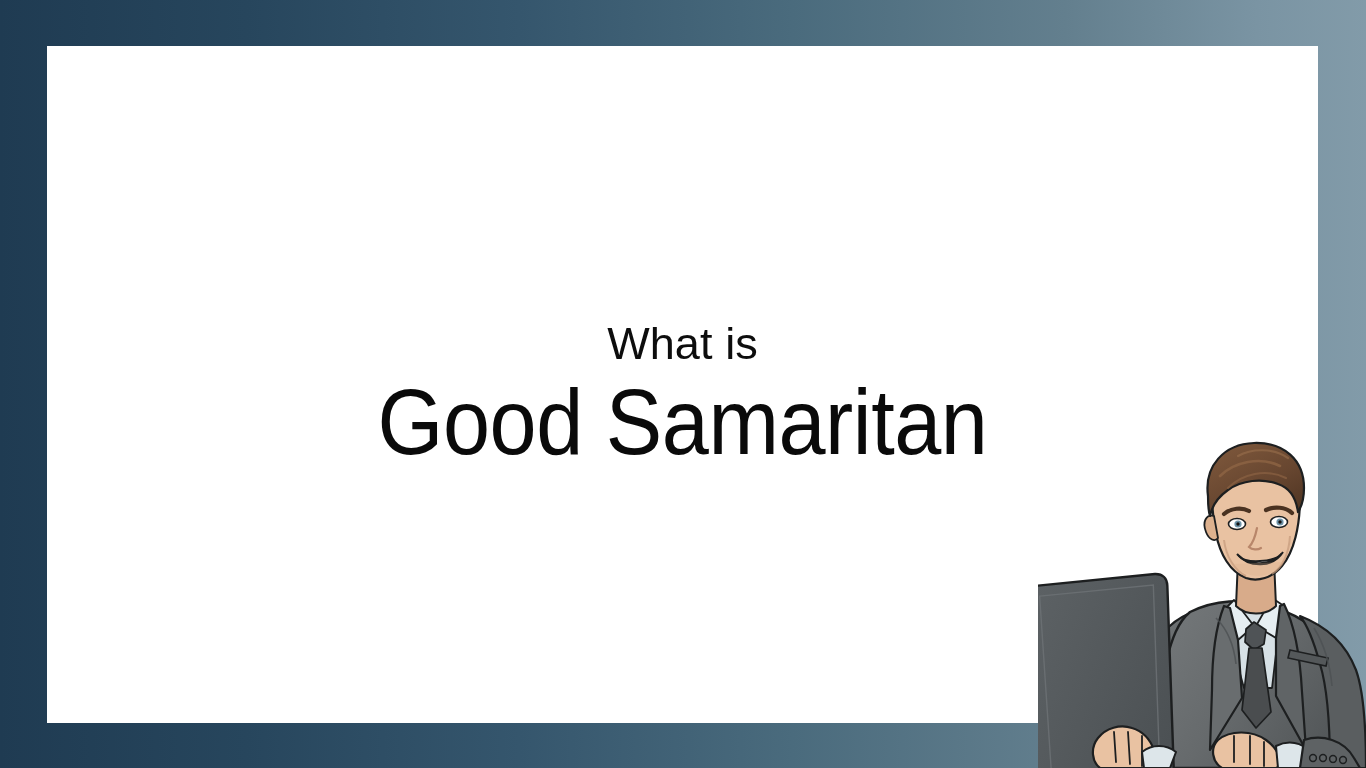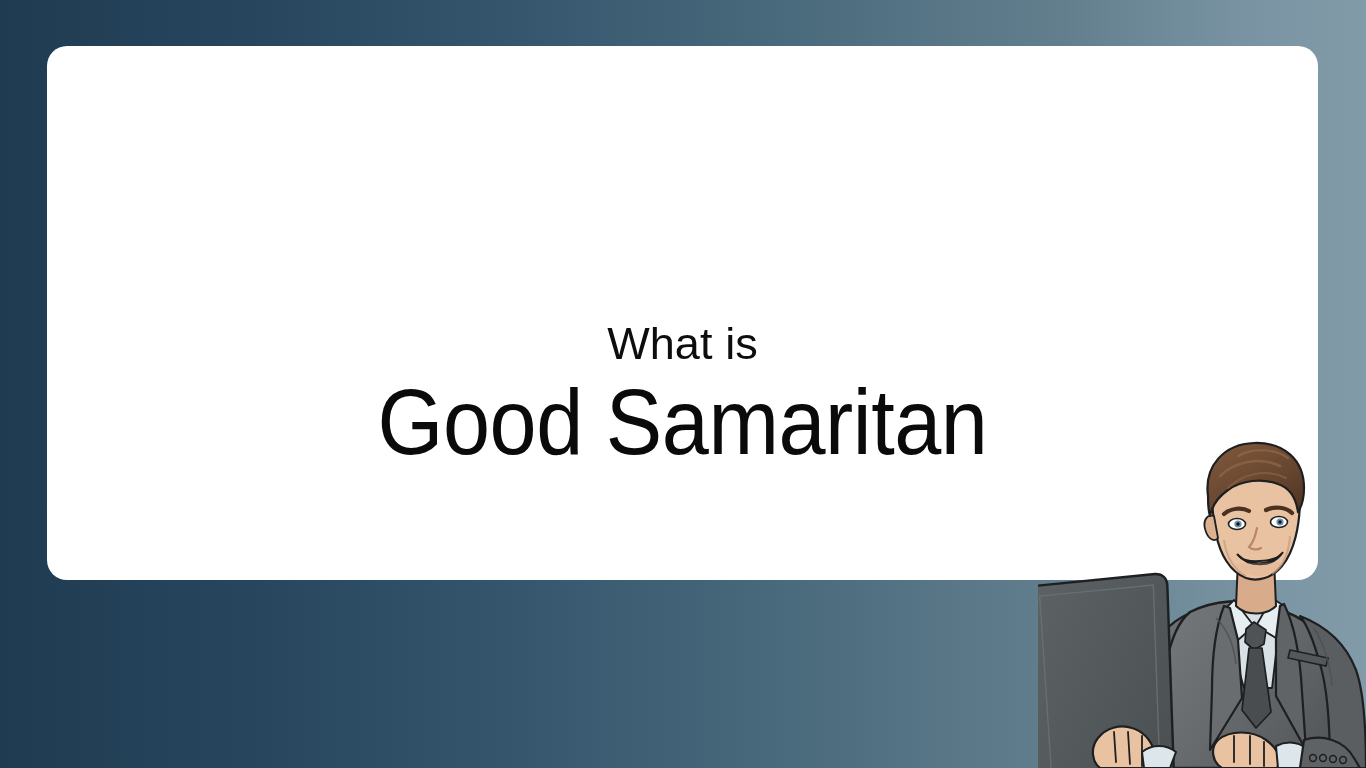--- a/index.html
+++ b/index.html
@@ -22,24 +22,23 @@
     overflow: hidden;
     background: linear-gradient(90deg, #1f3b52 0%, #27465d 18%, #35566d 38%, #4a6b7d 58%, #637f8e 78%, #7a94a3 92%, #829ba9 100%);
   }
 
   
   #content-panel {
     position: absolute;
     left: 47px;
     top: 46px;
     width: 1271px;
-    height: 534px;
+    height: 677px;
     background: #ffffff;
     overflow: hidden;
-    border-radius: 20px;
   }
 
   
   #title-block {
     position: absolute;
     left: 0;
     top: 0;
     width: 1271px;
     text-align: center;
   }

